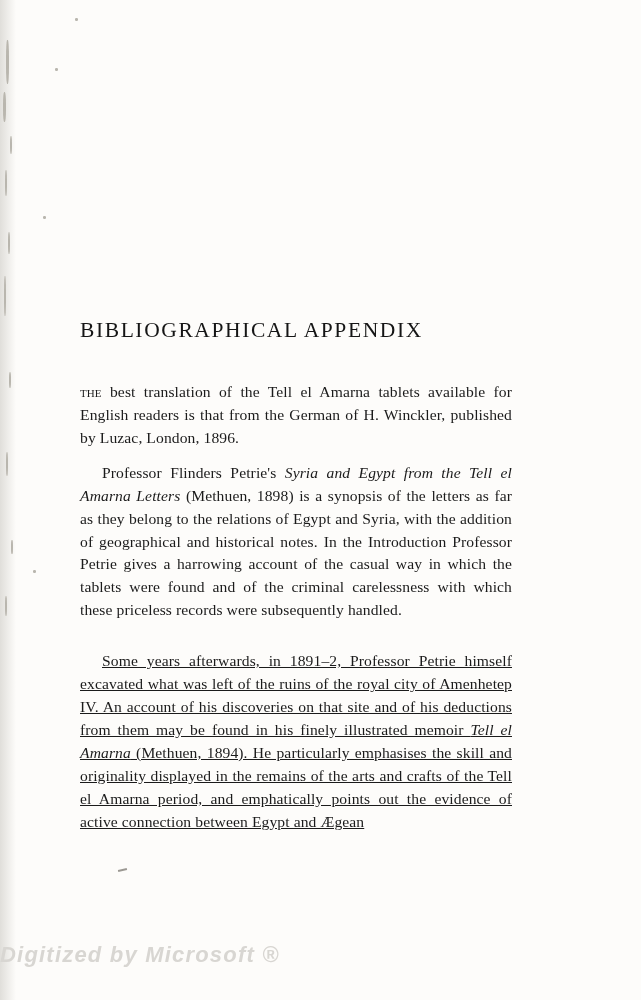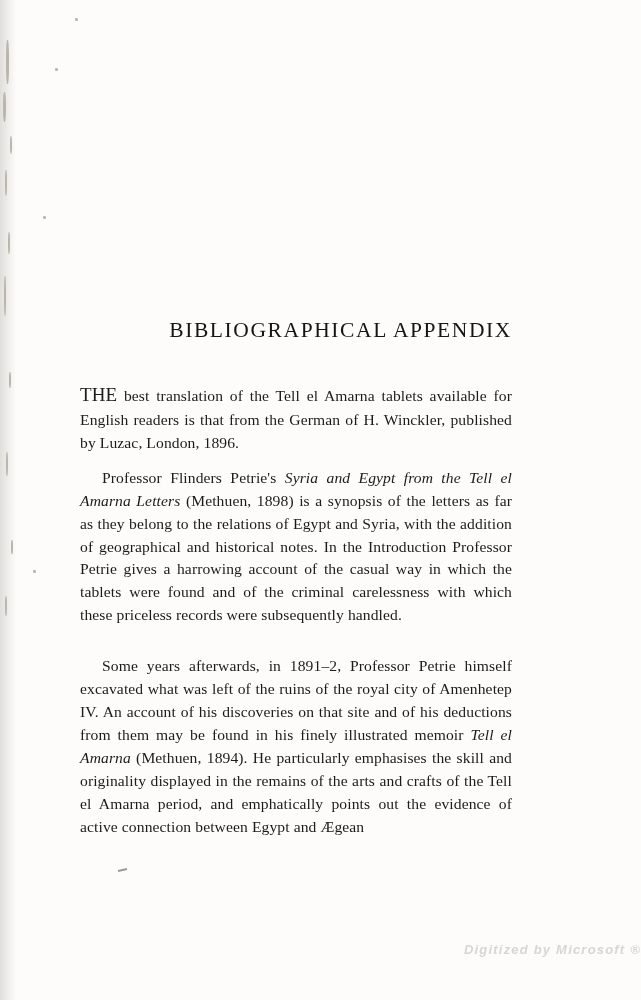--- a/index.html
+++ b/index.html
@@ -44,51 +44,51 @@
     top: 0;
     width: 432px;
   }
 
   .appendix-title {
     margin: 0;
     padding-top: 318px;
     font-size: 21.5px;
     letter-spacing: 1.6px;
     font-weight: normal;
-    text-align: right;
+    text-align: left;
     color: #151515;
     font-family: "Liberation Serif", serif;
   }
 
   .para {
     margin: 0;
     font-size: 15.6px;
     line-height: 1.47;
     text-align: justify;
     color: #1b1b1b;
     letter-spacing: 0.1px;
   }
 
   .para-1 { margin-top: 38px; }
   .para-2 { margin-top: 12px; text-indent: 22px; }
-  .para-3 { margin-top: 28px; text-indent: 22px; }
+  .para-3 { margin-top: 28px; text-indent: 22px; text-decoration: underline; }
 
   .smallcaps {
     font-variant: small-caps;
-    font-size: 19px;
+    font-size: 11px;
   }
   .italic { font-style: italic; }
 
   .watermark {
     position: absolute;
     left: 0;
     right: 0;
     top: 942px;
-    text-align: right;
-    font-size: 13px;
+    text-align: left;
+    font-size: 22px;
     font-style: italic;
     font-weight: bold;
     letter-spacing: 1.2px;
     color: #d8d6d2;
     font-family: "Liberation Sans", sans-serif;
     user-select: none;
   }
 
   .stray-mark {
     position: absolute;

